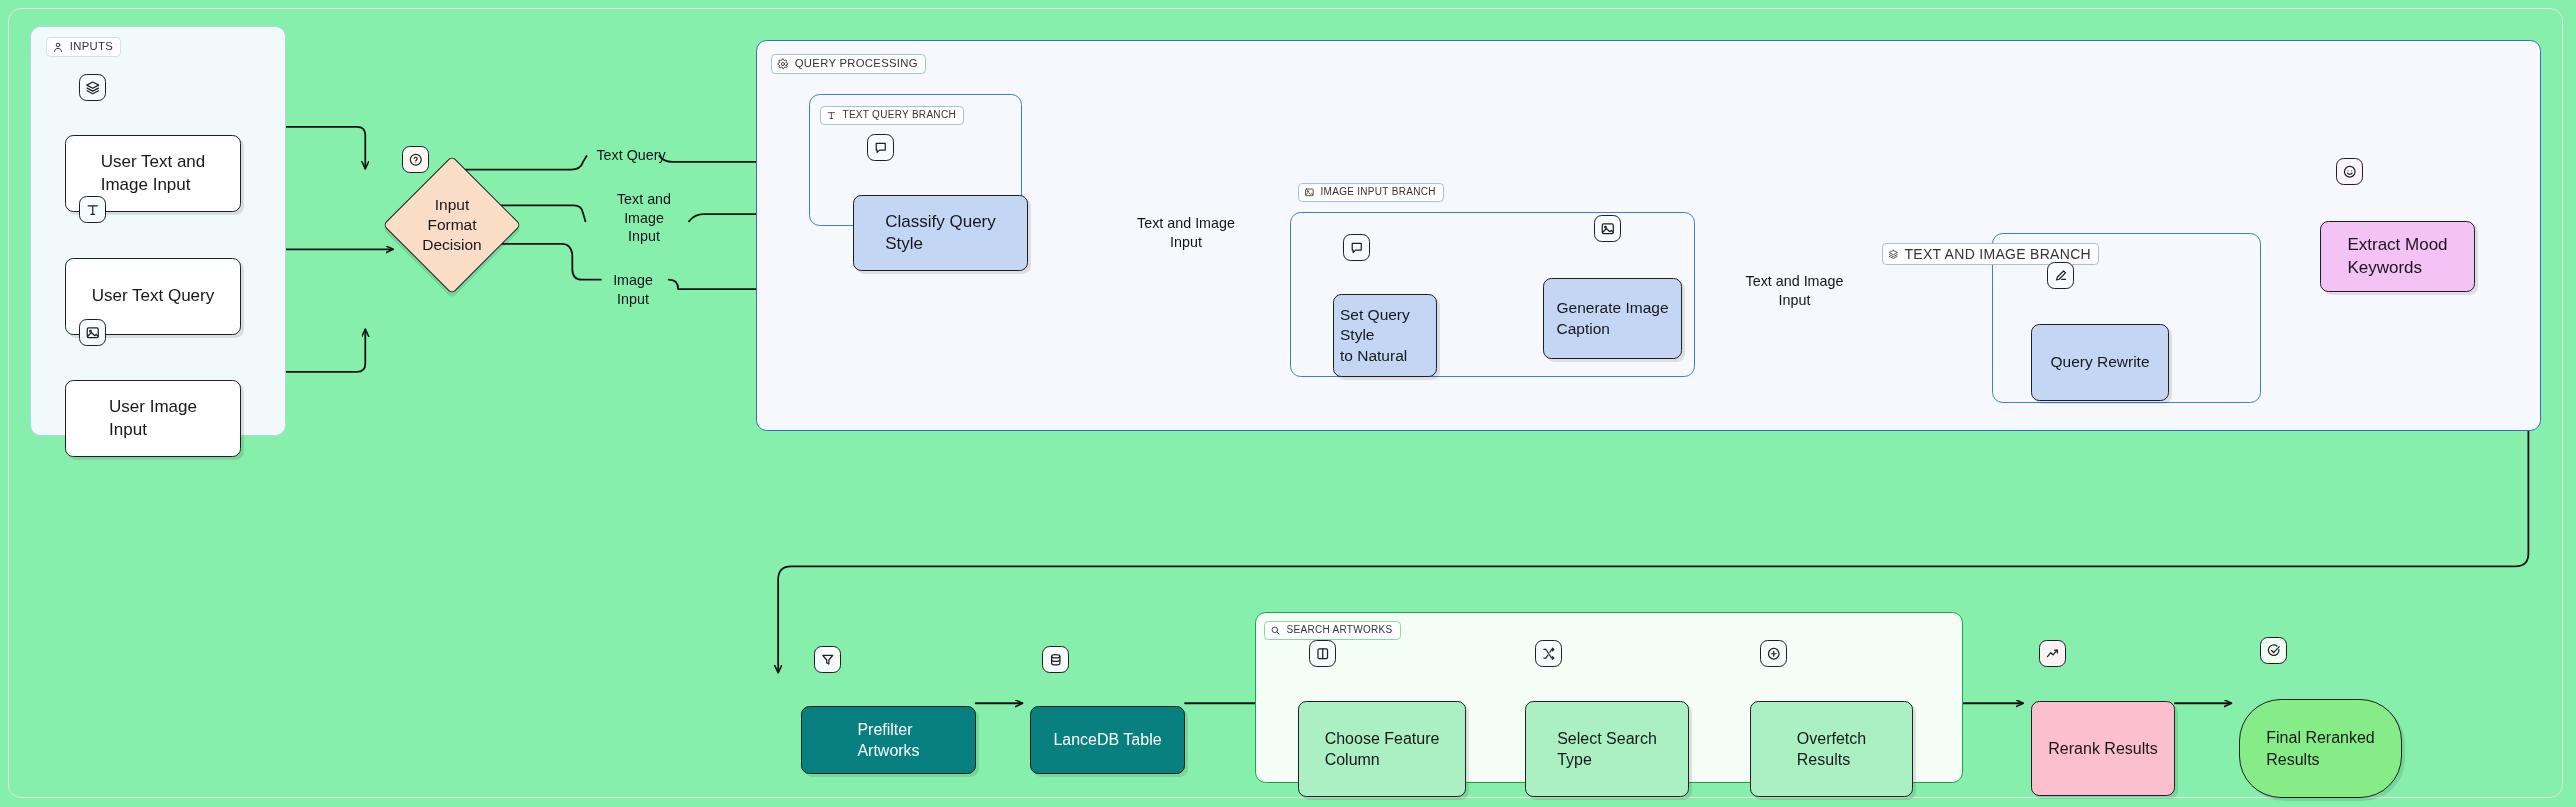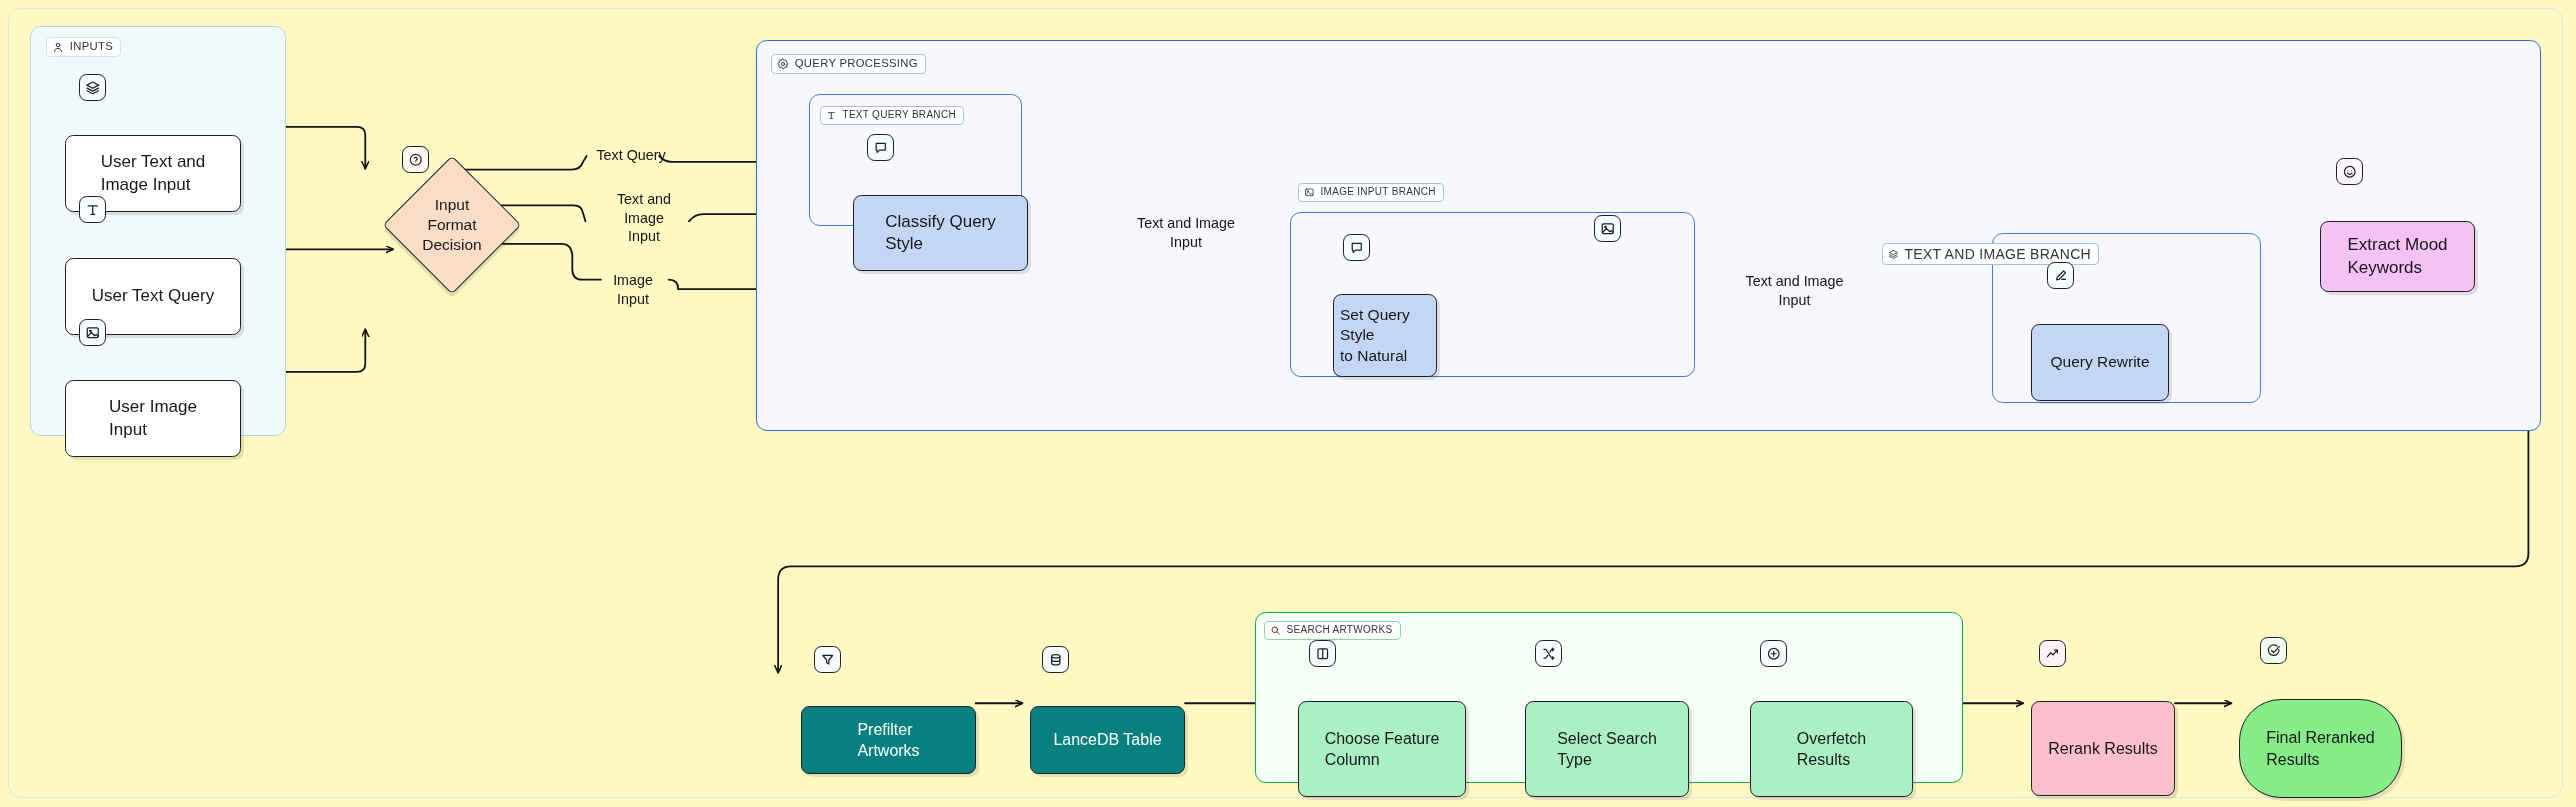--- a/index.html
+++ b/index.html
@@ -4,21 +4,21 @@
 <style>
   html, body {
     margin: 0; padding: 0;
     background: #ffffff;
     font-family: "Liberation Sans", sans-serif;
   }
   #stage {
     position: relative;
     width: 2576px;
     height: 808px;
-    background: #fef9c3;
+    background: #86efac;
     overflow: hidden;
   }
   #svg-layer {
     position: absolute;
     left: 0; top: 0;
     width: 2576px; height: 808px;
     pointer-events: none;
   }
   
   .outer-frame {
@@ -315,20 +315,24 @@
   <div class="node" style="left:1333px; top:247px; width:104px; height:83px; background:#c3d7f5; font-size:15.5px;">
     <span class="nlabel" style="white-space: pre-line;">Set Query Style
 to Natural</span>
   </div>
   <div class="node-icon" style="left:1343px; top:234px;">
     <svg width="15.5" height="15.5" viewBox="0 0 24 24" fill="none" stroke="#1f1f22" stroke-width="1.9" stroke-linecap="round" stroke-linejoin="round">
       <path d="M5 5.4h14v10.2H10.2L6.4 19.2v-3.6H5z"></path>
     </svg>
   </div>
 
+  <div class="node" style="left:1543px; top:231px; width:139px; height:81px; background:#c3d7f5; font-size:15.5px;">
+    <span class="nlabel" style="white-space: pre-line;">Generate Image
+Caption</span>
+  </div>
   <div class="node-icon" style="left:1594px; top:215px;">
     <svg width="15.5" height="15.5" viewBox="0 0 24 24" fill="none" stroke="#1f1f22" stroke-width="1.9" stroke-linecap="round" stroke-linejoin="round">
       <rect x="3.5" y="4.5" width="17" height="15" rx="2.2"></rect>
       <circle cx="8.4" cy="9.4" r="1.25"></circle>
       <path d="M4.2 17.4 L10 11.6 L15.2 16.6 L17.4 14.6 L20.2 17.4"></path>
     </svg>
   </div>
 
   <div class="node" style="left:2031px; top:277px; width:138px; height:77px; background:#c3d7f5; font-size:15.5px;">
     <span class="nlabel" style="white-space: pre-line;">Query Rewrite</span>

